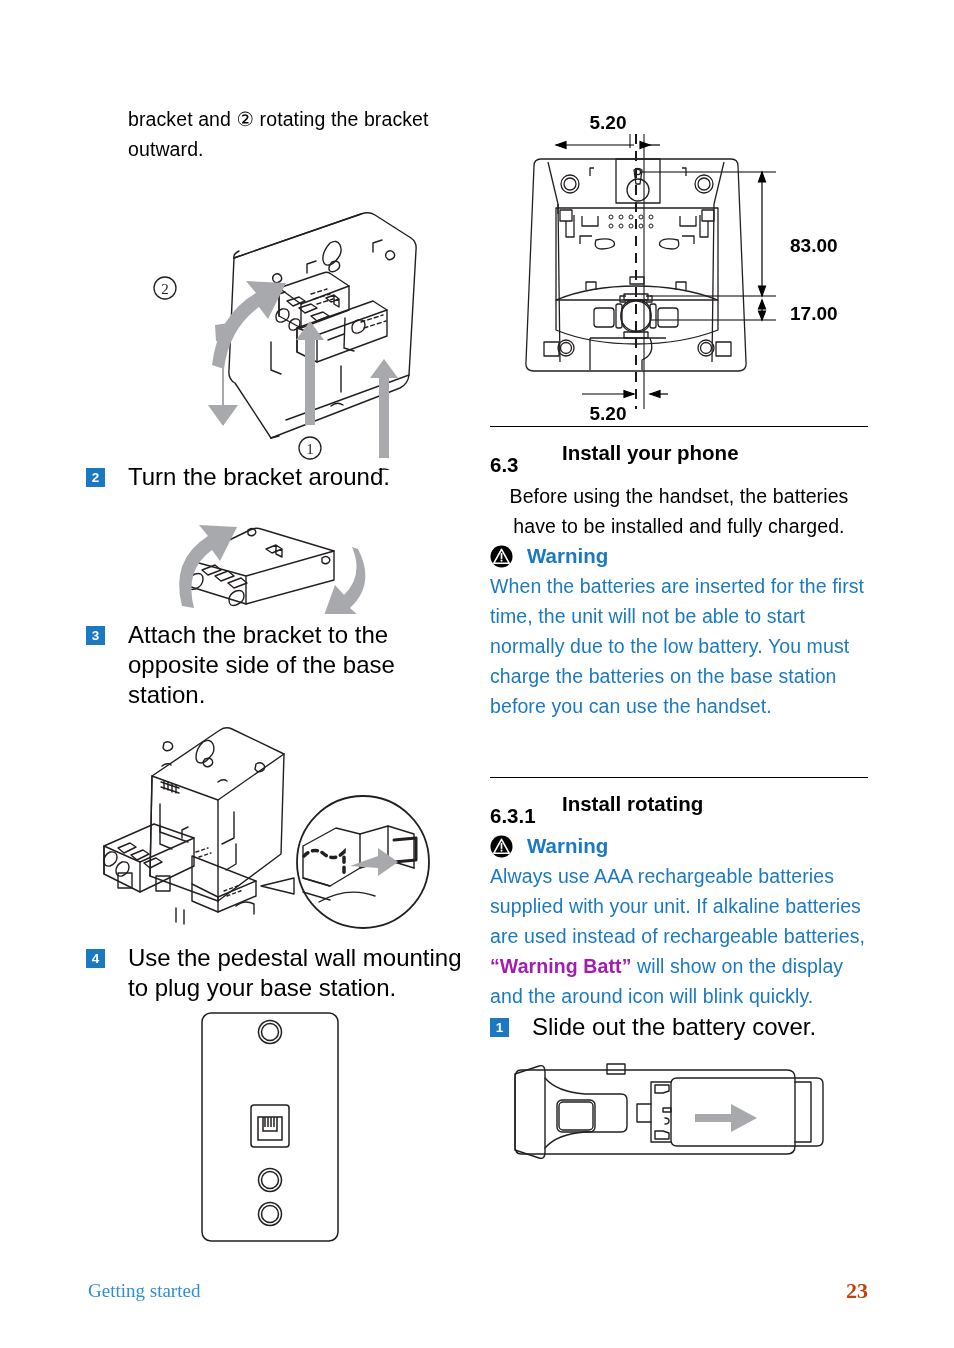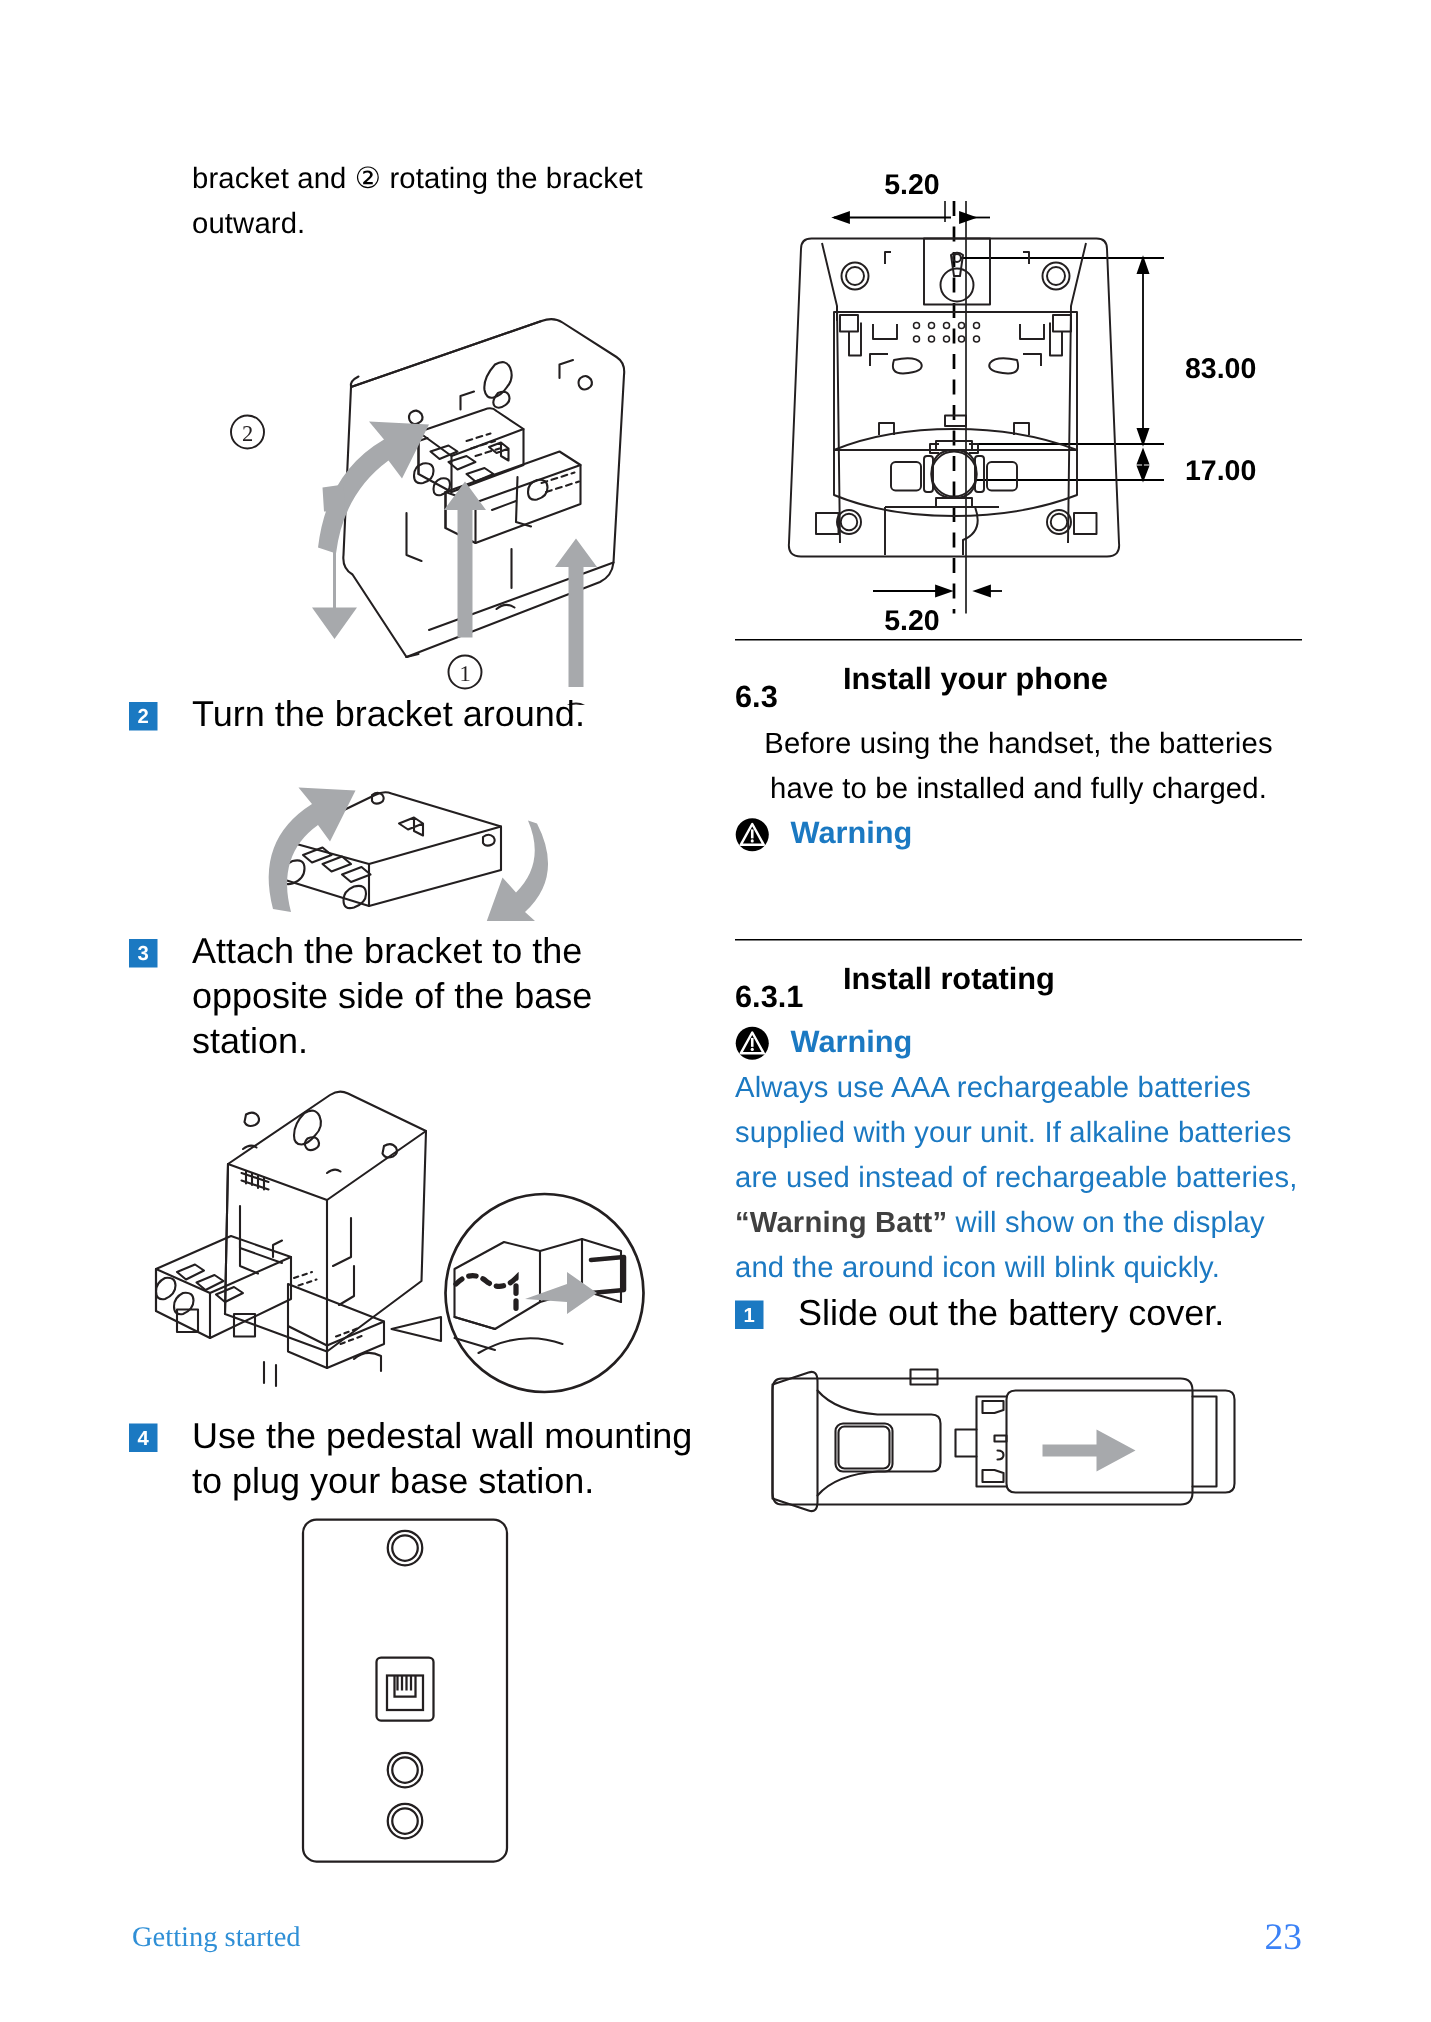--- a/index.html
+++ b/index.html
@@ -115,32 +115,33 @@
     display: flex;
     align-items: center;
     justify-content: space-between;
   }
   .footer-label {
     color: #2f8fd6;
     font-size: 19px;
     font-family: "Liberation Serif", serif;
   }
   .footer-page {
-    font-size: 25px;
+    font-size: 22px;
     font-family: "Liberation Serif", serif;
-    color: #3b82f6;
+    color: #c2410c;
+    font-weight: bold;
   }
   .dim-label {
     font-size: 19px;
     font-weight: bold;
     font-family: "Liberation Sans", sans-serif;
   }
   .bold-blue {
     font-weight: bold;
-    color: #404040;
+    color: #a21caf;
   }
   .fig-wrap { position: relative; }
 </style>
 </head>
 <body>
 
 <div class="page">
 
   <div class="col-left">
 
@@ -481,20 +482,21 @@
 
     <div class="warn-line">
       <svg class="warn-icon" viewBox="0 0 24 24">
         <circle cx="12" cy="12" r="11.5" fill="#000"></circle>
         <path d="M12 4.5 L20 19 L4 19 Z" fill="none" stroke="#fff" stroke-width="1.7" stroke-linejoin="round"></path>
         <rect x="11.1" y="8.3" width="1.8" height="6.2" fill="#fff"></rect>
         <circle cx="12" cy="16.3" r="1.1" fill="#fff"></circle>
       </svg>
       <span class="warn-label">Warning</span>
     </div>
+    <p class="body-text blue-text" style="margin:0;">When the batteries are inserted for the first time, the unit will not be able to start normally due to the low battery. You must charge the batteries on the base station before you can use the handset.</p>
 
     <hr class="sec-rule" style="margin-top:56px;">
     <div class="sec-head">
       <span class="sec-num narrow">6.3.1</span>
       <span>Install rotating</span>
     </div>
 
     <div class="warn-line">
       <svg class="warn-icon" viewBox="0 0 24 24">
         <circle cx="12" cy="12" r="11.5" fill="#000"></circle>

